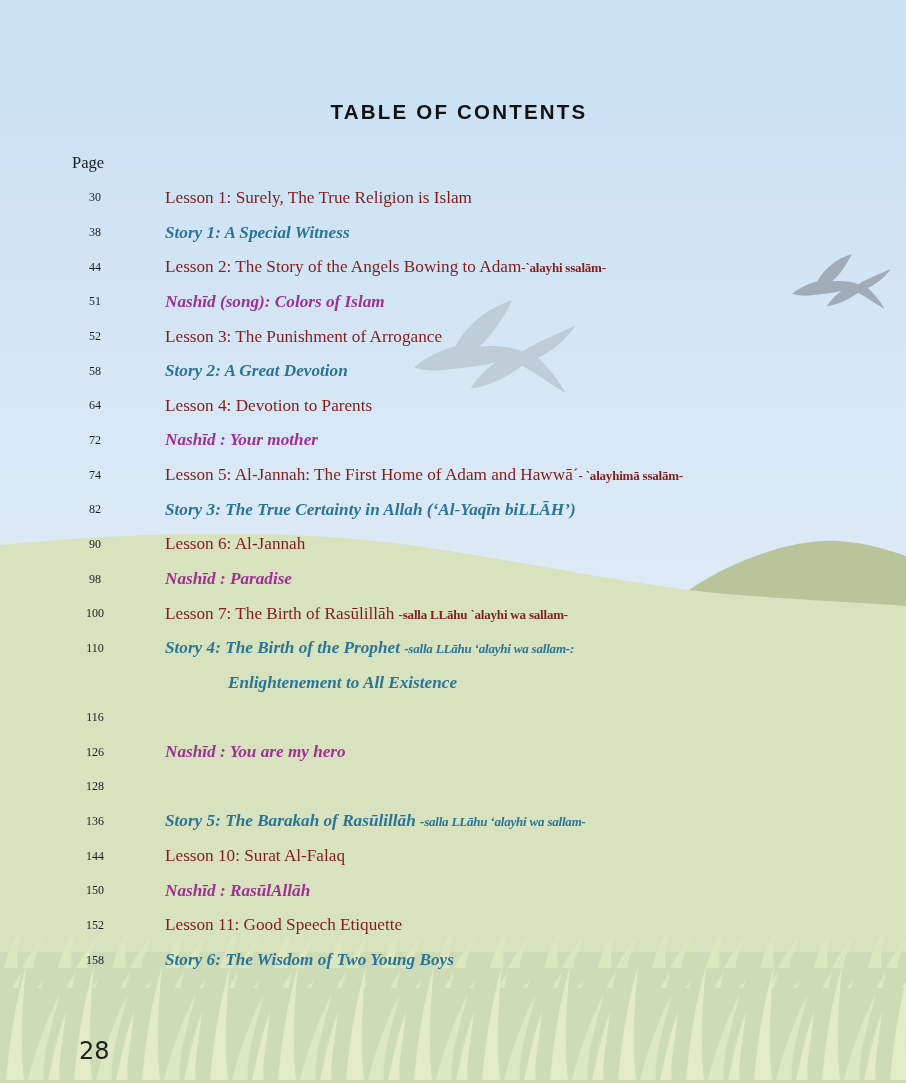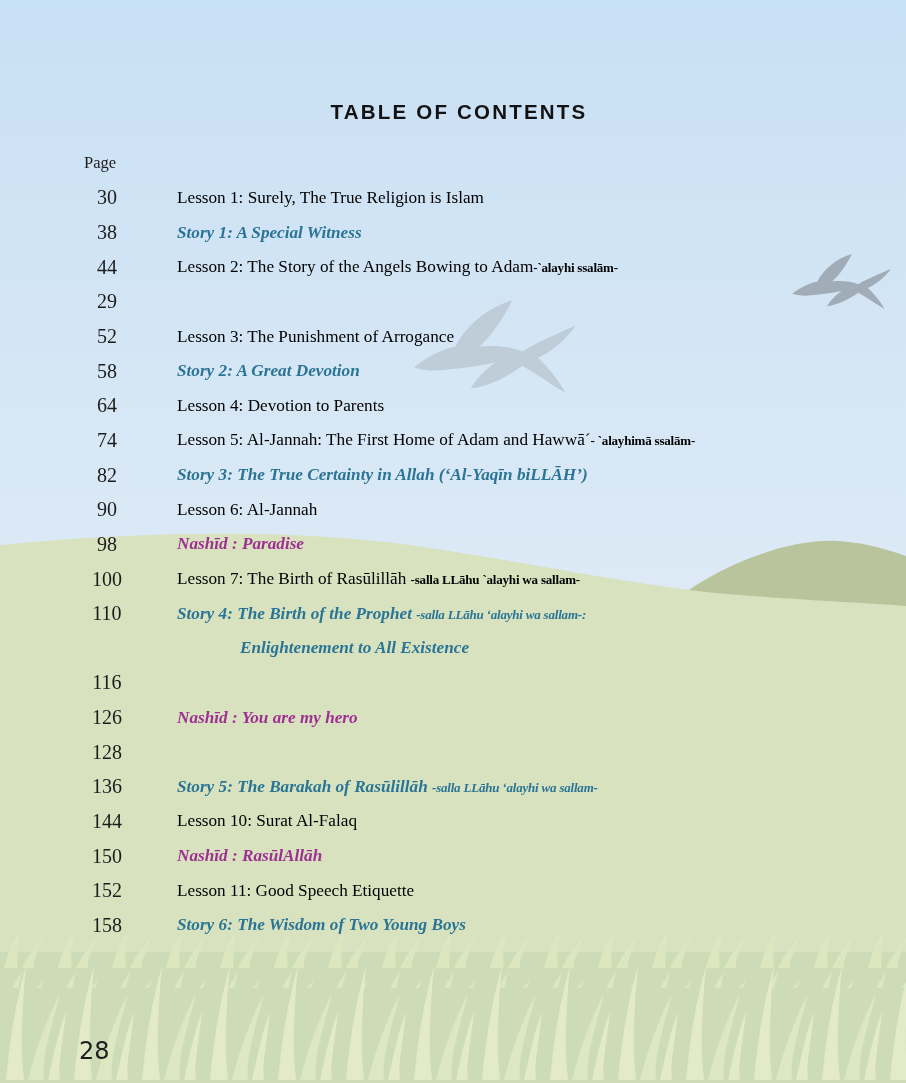--- a/index.html
+++ b/index.html
@@ -13,29 +13,29 @@
   .bg{position:absolute;left:0;top:0;width:906px;height:1083px;display:block;}
   .title{
     position:absolute;left:6px;top:100px;width:100%;
     text-align:center;
     font-family:"Liberation Sans", sans-serif;
     font-weight:bold;
     font-size:20.5px;
     letter-spacing:2.2px;
     color:#121212;
   }
-  .toc{position:absolute;left:12px;top:146px;width:778px;}
+  .toc{position:absolute;left:0;top:146px;width:778px;}
   .row{display:flex;align-items:center;height:34.65px;}
   .num{
     flex:0 0 86px;margin-left:52px;text-align:center;
-    font-size:20px;color:#1c1c1c;
+    font-size:12px;color:#1c1c1c;
   }
   .page-label .num{text-align:left;padding-left:20px;font-size:16.5px;}
   .text{margin-left:27px;font-size:17.2px;white-space:nowrap;}
-  .t-lesson{color:#000000;}
+  .t-lesson{color:#7f1d1d;}
   .t-story{color:#2a7495;font-style:italic;font-weight:bold;}
   .t-nashid{color:#9e3092;font-style:italic;font-weight:bold;}
   .suffix{font-size:13px;letter-spacing:-0.2px;}
   .t-lesson .suffix{font-weight:bold;}
   .t-story .suffix{font-weight:bold;font-style:italic;}
   .cont .text{margin-left:90px;}
   .footer-num{
     position:absolute;left:79px;top:1037px;
     font-family:"DejaVu Sans", sans-serif;
     font-size:24px;color:#1e1e1e;
@@ -105,21 +105,24 @@
   </div>
 
   <div class="row">
     <span class="num">44</span>
     <span class="text t-lesson">
       <span class="main">Lesson 2: The Story of the Angels Bowing to Adam</span><span class="suffix">-`alayhi ssalām-</span>
     </span>
   </div>
 
   <div class="row">
-    <span class="num">29</span>
+    <span class="num">51</span>
+    <span class="text t-nashid">
+      <span class="main">Nashīd (song): Colors of Islam</span><span class="suffix"></span>
+    </span>
   </div>
 
   <div class="row">
     <span class="num">52</span>
     <span class="text t-lesson">
       <span class="main">Lesson 3: The Punishment of Arrogance</span><span class="suffix"></span>
     </span>
   </div>
 
   <div class="row">
@@ -129,20 +132,26 @@
     </span>
   </div>
 
   <div class="row">
     <span class="num">64</span>
     <span class="text t-lesson">
       <span class="main">Lesson 4: Devotion to Parents</span><span class="suffix"></span>
     </span>
   </div>
 
+  <div class="row">
+    <span class="num">72</span>
+    <span class="text t-nashid">
+      <span class="main">Nashīd : Your mother</span><span class="suffix"></span>
+    </span>
+  </div>
 
   <div class="row">
     <span class="num">74</span>
     <span class="text t-lesson">
       <span class="main">Lesson 5: Al-Jannah: The First Home of Adam and Hawwā´</span><span class="suffix">- `alayhimā ssalām-</span>
     </span>
   </div>
 
   <div class="row">
     <span class="num">82</span>

